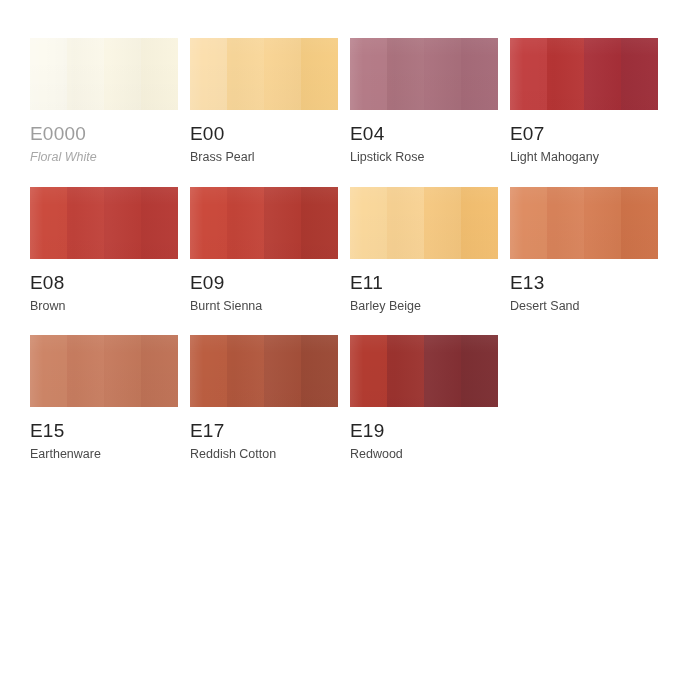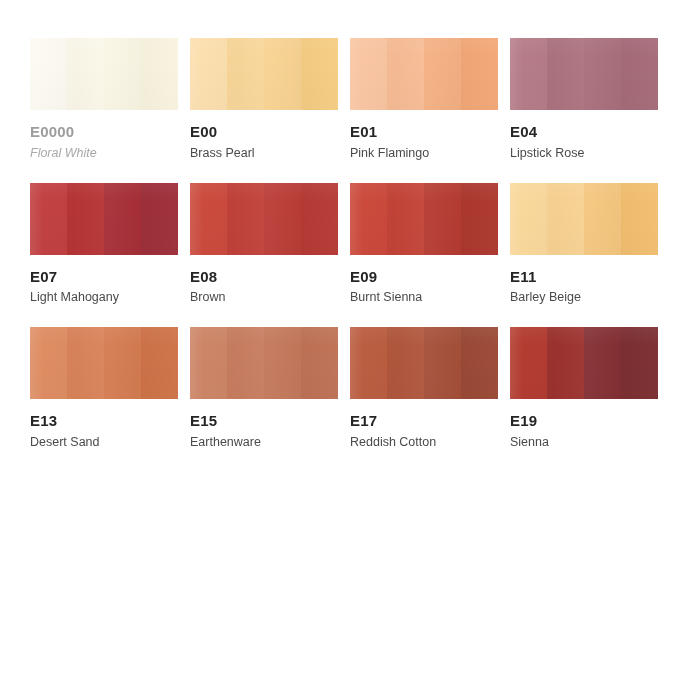--- a/index.html
+++ b/index.html
@@ -65,22 +65,22 @@
         rgba(0,0,0,0.02) 74%,
         rgba(255,255,255,0.02) 100%),
       linear-gradient(180deg,
         rgba(255,255,255,0.05) 0%,
         rgba(0,0,0,0.00) 25%,
         rgba(0,0,0,0.012) 100%);
   }
 
   .swatch-code {
     margin-top: 14px;
-    font-size: 15px;
-    font-weight: bold;
+    font-size: 19px;
+    font-weight: normal;
     letter-spacing: 0.2px;
     color: #252525;
     line-height: 1.05;
   }
 
   .swatch-name {
     margin-top: 7px;
     font-size: 12.5px;
     font-weight: normal;
     color: #4a4a4a;
@@ -109,30 +109,20 @@
         <div class="swatch-chip" style="background: rgb(249, 216, 155);">
           <div class="swatch-band" title="#fbdfae" style="background: rgb(251, 223, 174);"></div>
           <div class="swatch-band" title="#f9d79a" style="background: rgb(249, 215, 154);"></div>
           <div class="swatch-band" title="#f8d392" style="background: rgb(248, 211, 146);"></div>
           <div class="swatch-band" title="#f6cd83" style="background: rgb(246, 205, 131);"></div>
         </div>
         <div class="swatch-code">E00</div>
         <div class="swatch-name">Brass Pearl</div>
       </div>
       <div class="swatch-cell">
-        <div class="swatch-chip" style="background: rgb(246, 181, 138);">
-          <div class="swatch-band" title="#f9c5a2" style="background: rgb(249, 197, 162);"></div>
-          <div class="swatch-band" title="#f7bc95" style="background: rgb(247, 188, 149);"></div>
-          <div class="swatch-band" title="#f5b083" style="background: rgb(245, 176, 131);"></div>
-          <div class="swatch-band" title="#f3a877" style="background: rgb(243, 168, 119);"></div>
-        </div>
-        <div class="swatch-code">E01</div>
-        <div class="swatch-name">Pink Flamingo</div>
-      </div>
-      <div class="swatch-cell">
         <div class="swatch-chip" style="background: rgb(176, 119, 131);">
           <div class="swatch-band" title="#b57c88" style="background: rgb(181, 124, 136);"></div>
           <div class="swatch-band" title="#ac737f" style="background: rgb(172, 115, 127);"></div>
           <div class="swatch-band" title="#a96f7c" style="background: rgb(169, 111, 124);"></div>
           <div class="swatch-band" title="#a66b79" style="background: rgb(166, 107, 121);"></div>
         </div>
         <div class="swatch-code">E04</div>
         <div class="swatch-name">Lipstick Rose</div>
       </div>
       <div class="swatch-cell">
@@ -206,16 +196,16 @@
         <div class="swatch-name">Reddish Cotton</div>
       </div>
       <div class="swatch-cell">
         <div class="swatch-chip" style="background: rgb(151, 51, 49);">
           <div class="swatch-band" title="#b33c31" style="background: rgb(179, 60, 49);"></div>
           <div class="swatch-band" title="#9c332f" style="background: rgb(156, 51, 47);"></div>
           <div class="swatch-band" title="#843034" style="background: rgb(132, 48, 52);"></div>
           <div class="swatch-band" title="#7d2f33" style="background: rgb(125, 47, 51);"></div>
         </div>
         <div class="swatch-code">E19</div>
-        <div class="swatch-name">Sienna</div>
+        <div class="swatch-name">Redwood</div>
       </div>
     </div>
 </div>
 
 </body></html>

